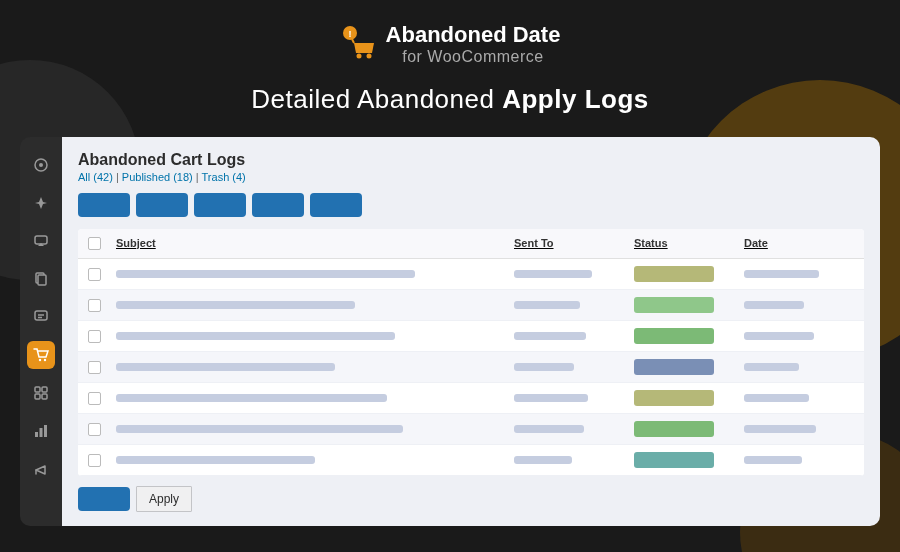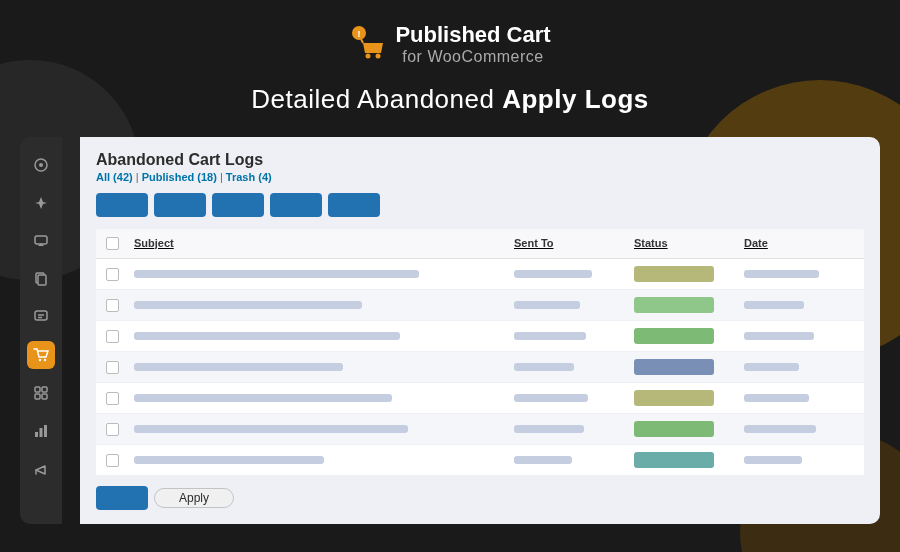--- a/index.html
+++ b/index.html
@@ -84,21 +84,21 @@
       font-weight: 700;
     }
 
     
     .main-wrapper {
       position: relative;
       z-index: 10;
       display: flex;
       margin-top: 22px;
       padding: 0 20px;
-      gap: 18px;
+      gap: 0;
     }
 
     
     .sidebar {
       width: 42px;
       background: #2c2c2c;
       border-radius: 10px 0 0 10px;
       display: flex;
       flex-direction: column;
       align-items: center;
@@ -140,21 +140,20 @@
 
     .panel-subtitle {
       font-size: 11px;
       color: #666;
       margin-bottom: 10px;
     }
 
     .panel-subtitle span {
       color: #0073aa;
       cursor: pointer;
-      font-weight: bold;
     }
 
     
     .action-buttons {
       display: flex;
       gap: 6px;
       margin-bottom: 12px;
     }
 
     .action-btn {
@@ -245,25 +244,25 @@
     .bottom-select-btn {
       height: 24px;
       width: 52px;
       border-radius: 4px;
       background: #2271b1;
       border: none;
       cursor: pointer;
     }
 
     .apply-btn {
-      height: 20px;
-      padding: 0 24px;
+      height: 26px;
+      padding: 0 12px;
       background: #f0f0f1;
       border: 1px solid #c3c4c7;
-      border-radius: 11px;
+      border-radius: 1px;
       font-size: 12px;
       color: #2c2c2c;
       cursor: pointer;
       font-weight: 500;
     }
 
     
     .cart-icon-wrap {
       position: relative;
       display: inline-flex;
@@ -285,21 +284,21 @@
         <circle cx="10" cy="8" r="7" fill="#e8931a"></circle>
         <text x="10" y="12" text-anchor="middle" font-size="9" fill="white" font-weight="bold">!</text>
 
         <path d="M14 18 L16 28 L32 28 L34 18 Z" fill="#e8931a" rx="2"></path>
         <line x1="14" y1="18" x2="12" y2="14" stroke="#e8931a" stroke-width="2"></line>
         <circle cx="19" cy="31" r="2.5" fill="#e8931a"></circle>
         <circle cx="29" cy="31" r="2.5" fill="#e8931a"></circle>
       </svg>
     </div>
     <div>
-      <div class="logo-text">Published Cart</div>
+      <div class="logo-text">Abandoned Date</div>
       <div class="logo-sub">for WooCommerce</div>
     </div>
   </div>
   <div class="page-title">
     <span>Detailed Abandoned </span><strong>Apply Logs</strong>
   </div>
 </div>
 
 <div class="main-wrapper">
 

